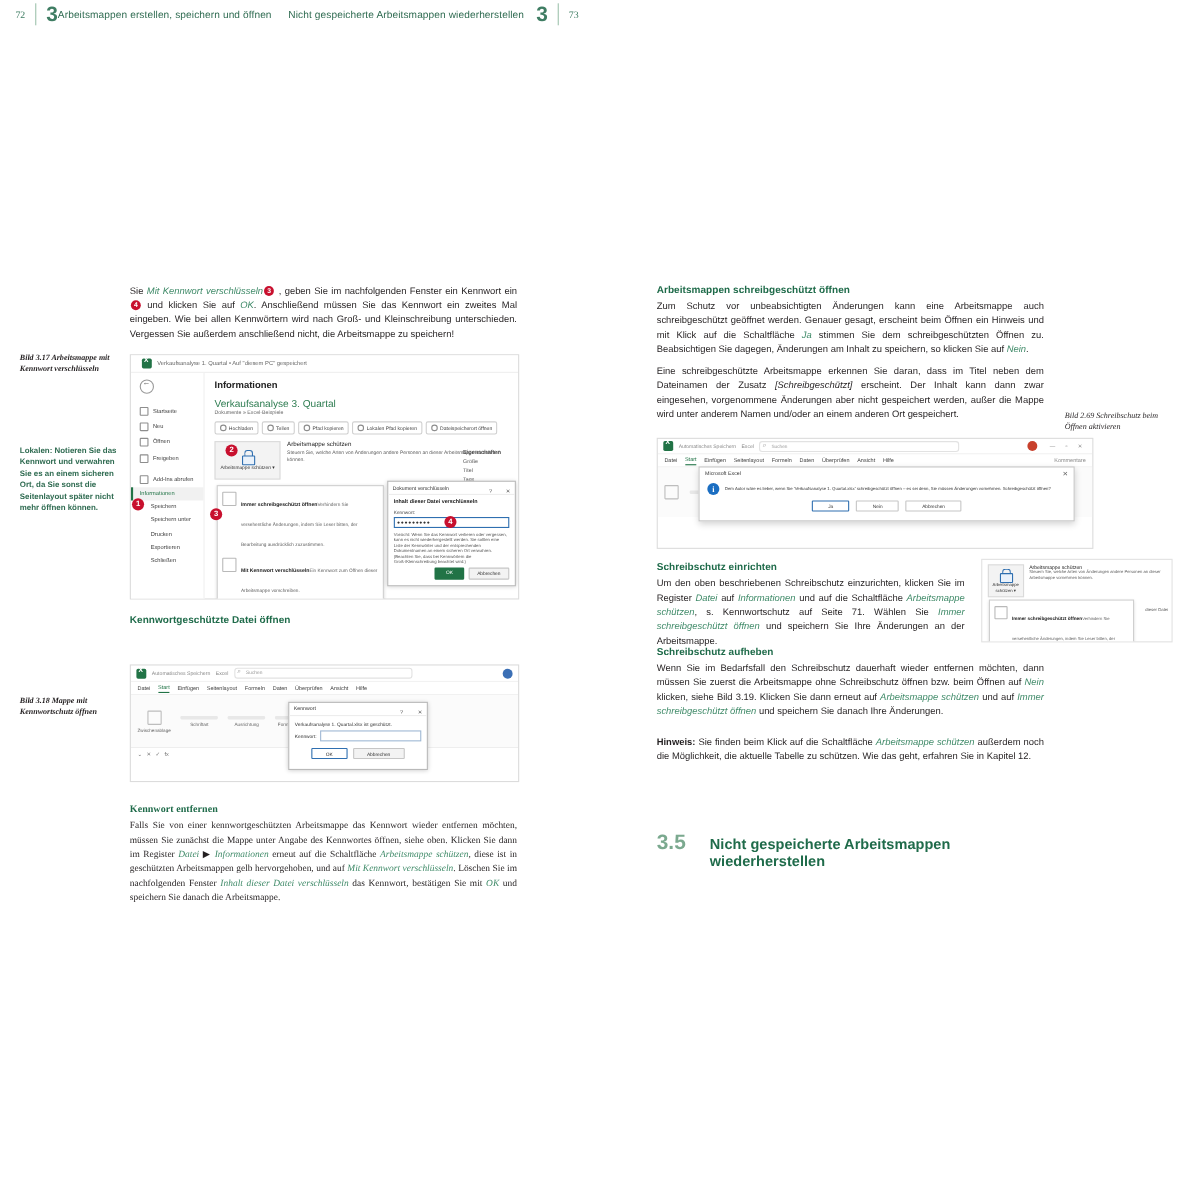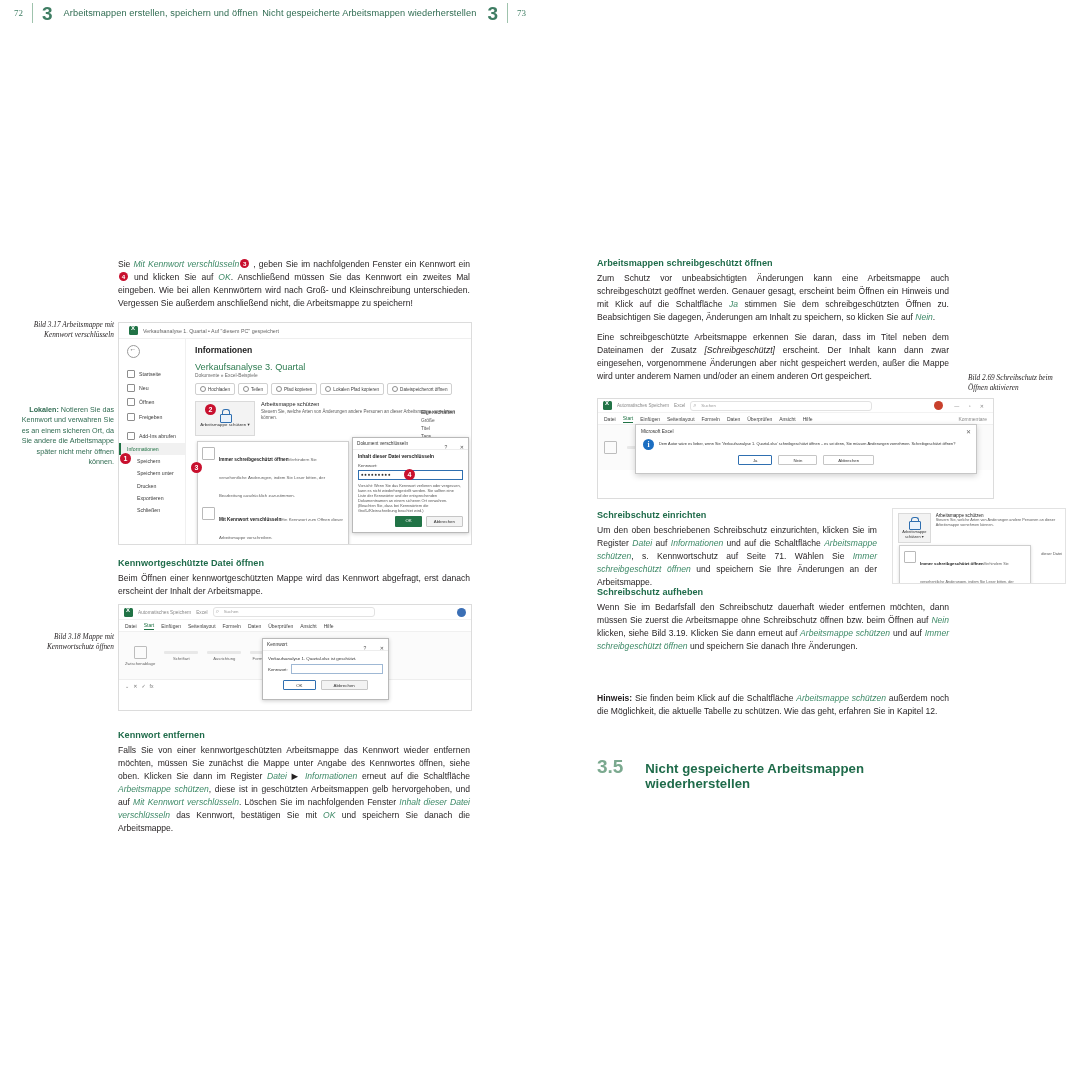--- a/index.html
+++ b/index.html
@@ -11,26 +11,26 @@
   .spread{position:relative;width:1080px;height:1080px;}
 
   
   .runhead{position:absolute;top:0;height:26px;display:flex;align-items:center;}
   .runhead-left{left:14px;width:500px;}
   .runhead-right{left:26px;width:500px;justify-content:flex-end;}
   .folio{font-size:9px;color:#3f7d63;font-family:"Liberation Serif",serif;}
   .chapnum{font-size:19px;color:#3f7d63;font-weight:bold;line-height:1;}
   .rule{width:1px;height:20px;background:#9fc3ad;margin:0 9px;}
   .runtitle{font-size:9.2px;color:#2f6b51;letter-spacing:.1px;}
-  .runhead-left .runtitle{margin-left:11px;}
+  .runhead-left .runtitle{margin-left:0;}
   .runhead-right .runtitle{margin-right:11px;}
 
   
   .marg{position:absolute;width:96px;font-size:7.1px;line-height:1.42;}
-  .marg-left{left:18px;text-align:right;}
+  .marg-left{left:18px;text-align:left;font-weight:bold;}
   .marg-right{left:968px;text-align:left;}
   .cap{font-family:"Liberation Serif",serif;font-style:italic;color:#231f20;font-size:7.3px;line-height:1.4;}
   .note{color:#2f6b51;font-size:7.2px;line-height:1.45;}
   .note b{color:#2f6b51;}
 
   .col{position:absolute;width:352px;}
   .col-left{left:118px;}
   .col-right{left:597px;}
 
   p.body{
@@ -195,62 +195,61 @@
     <span class="chapnum">3</span>
     <span class="rule"></span>
     <span class="folio">73</span>
   </div>
 
   <div class="marg marg-left" style="top:320px;">
     <div class="cap">Bild 3.17 Arbeitsmappe mit Kennwort verschlüsseln</div>
   </div>
 
   <div class="marg marg-left" style="top:405px;">
-    <div class="note"><b>Lokalen:</b><span> Notieren Sie das Kennwort und verwahren Sie es an einem sicheren Ort, da Sie andere die Arbeitsmappe später nicht mehr öffnen können.</span></div>
+    <div class="note"><b>Lokalen:</b><span> Notieren Sie das Kennwort und verwahren Sie es an einem sicheren Ort, da Sie sonst die Seitenlayout später nicht mehr öffnen können.</span></div>
   </div>
 
   <div class="marg marg-left" style="top:632px;">
     <div class="cap">Bild 3.18 Mappe mit Kennwortschutz öffnen</div>
   </div>
 
   <div class="marg marg-right" style="top:373px;">
     <div class="cap">Bild 2.69 Schreibschutz beim Öffnen aktivieren</div>
   </div>
 
   <div class="col col-left" style="top:258px;">
     <p class="body last"><span>Sie </span><span class="it">Mit Kennwort verschlüsseln</span><span class="numdot">3</span><span> , geben Sie im nachfolgenden Fenster ein Kennwort ein </span><span class="numdot">4</span><span> und klicken Sie auf </span><span class="it">OK</span><span>. Anschließend müssen Sie das Kennwort ein zweites Mal eingeben. Wie bei allen Kennwörtern wird nach Groß- und Kleinschreibung unterschieden. Vergessen Sie außerdem anschließend nicht, die Arbeitsmappe zu speichern!</span></p>
   </div>
 
   <div class="col col-left" style="top:558px;">
     <h3 class="sub">Kennwortgeschützte Datei öffnen</h3>
-    <p class="body last">Beim Öffnen einer kennwortgeschützten Mappe wird das Kennwort abgefragt, erst danach erscheint der Inhalt der Arbeitsmappe.</p>
-  </div>
-
-  <div class="col col-left" style="top:730px;">
+  </div>
+
+  <div class="col col-left" style="top:730px;font-family:Liberation Serif, serif;">
     <h3 class="sub">Kennwort entfernen</h3>
     <p class="body last"><span>Falls Sie von einer kennwortgeschützten Arbeitsmappe das Kennwort wieder entfernen möchten, müssen Sie zunächst die Mappe unter Angabe des Kennwortes öffnen, siehe oben. Klicken Sie dann im Register </span><span class="it">Datei</span><span> ▶ </span><span class="it">Informationen</span><span> erneut auf die Schaltfläche </span><span class="it">Arbeitsmappe schützen</span><span>, diese ist in geschützten Arbeitsmappen gelb hervorgehoben, und auf </span><span class="it">Mit Kennwort verschlüsseln</span><span>. Löschen Sie im nachfolgenden Fenster </span><span class="it">Inhalt dieser Datei verschlüsseln</span><span> das Kennwort, bestätigen Sie mit </span><span class="it">OK</span><span> und speichern Sie danach die Arbeitsmappe.</span></p>
   </div>
 
   <div class="col col-right" style="top:258px;">
     <h3 class="sub">Arbeitsmappen schreibgeschützt öffnen</h3>
     <p class="body"><span>Zum Schutz vor unbeabsichtigten Änderungen kann eine Arbeitsmappe auch schreibgeschützt geöffnet werden. Genauer gesagt, erscheint beim Öffnen ein Hinweis und mit Klick auf die Schaltfläche </span><span class="it">Ja</span><span> stimmen Sie dem schreibgeschützten Öffnen zu. Beabsichtigen Sie dagegen, Änderungen am Inhalt zu speichern, so klicken Sie auf </span><span class="it">Nein</span><span>.</span></p>
     <p class="body last"><span>Eine schreibgeschützte Arbeitsmappe erkennen Sie daran, dass im Titel neben dem Dateinamen der Zusatz </span><span class="itd">[Schreibgeschützt]</span><span> erscheint. Der Inhalt kann dann zwar eingesehen, vorgenommene Änderungen aber nicht gespeichert werden, außer die Mappe wird unter anderem Namen und/oder an einem anderen Ort gespeichert.</span></p>
   </div>
 
   <div class="col col-right" style="top:510px;width:280px;">
     <h3 class="sub">Schreibschutz einrichten</h3>
     <p class="body last"><span>Um den oben beschriebenen Schreibschutz einzurichten, klicken Sie im Register </span><span class="it">Datei</span><span> auf </span><span class="it">Informationen</span><span> und auf die Schaltfläche </span><span class="it">Arbeitsmappe schützen</span><span>, s. Kennwortschutz auf Seite 71. Wählen Sie </span><span class="it">Immer schreibgeschützt öffnen</span><span> und speichern Sie Ihre Änderungen an der Arbeitsmappe.</span></p>
   </div>
 
   <div class="col col-right" style="top:587px;">
     <h3 class="sub">Schreibschutz aufheben</h3>
     <p class="body last"><span>Wenn Sie im Bedarfsfall den Schreibschutz dauerhaft wieder entfernen möchten, dann müssen Sie zuerst die Arbeitsmappe ohne Schreibschutz öffnen bzw. beim Öffnen auf </span><span class="it">Nein</span><span> klicken, siehe Bild 3.19. Klicken Sie dann erneut auf </span><span class="it">Arbeitsmappe schützen</span><span> und auf </span><span class="it">Immer schreibgeschützt öffnen</span><span> und speichern Sie danach Ihre Änderungen.</span></p>
   </div>
 
-  <div class="col col-right" style="top:692px;">
+  <div class="col col-right" style="top:668px;">
     <p class="body last"><b>Hinweis:</b><span> Sie finden beim Klick auf die Schaltfläche </span><span class="it">Arbeitsmappe schützen</span><span> außerdem noch die Möglichkeit, die aktuelle Tabelle zu schützen. Wie das geht, erfahren Sie in Kapitel 12.</span></p>
   </div>
 
   <div class="col col-right" style="top:756px;">
     <div class="sechead">
       <span class="num">3.5</span>
       <span class="txt">Nicht gespeicherte Arbeitsmappen wiederherstellen</span>
     </div>
   </div>
 

